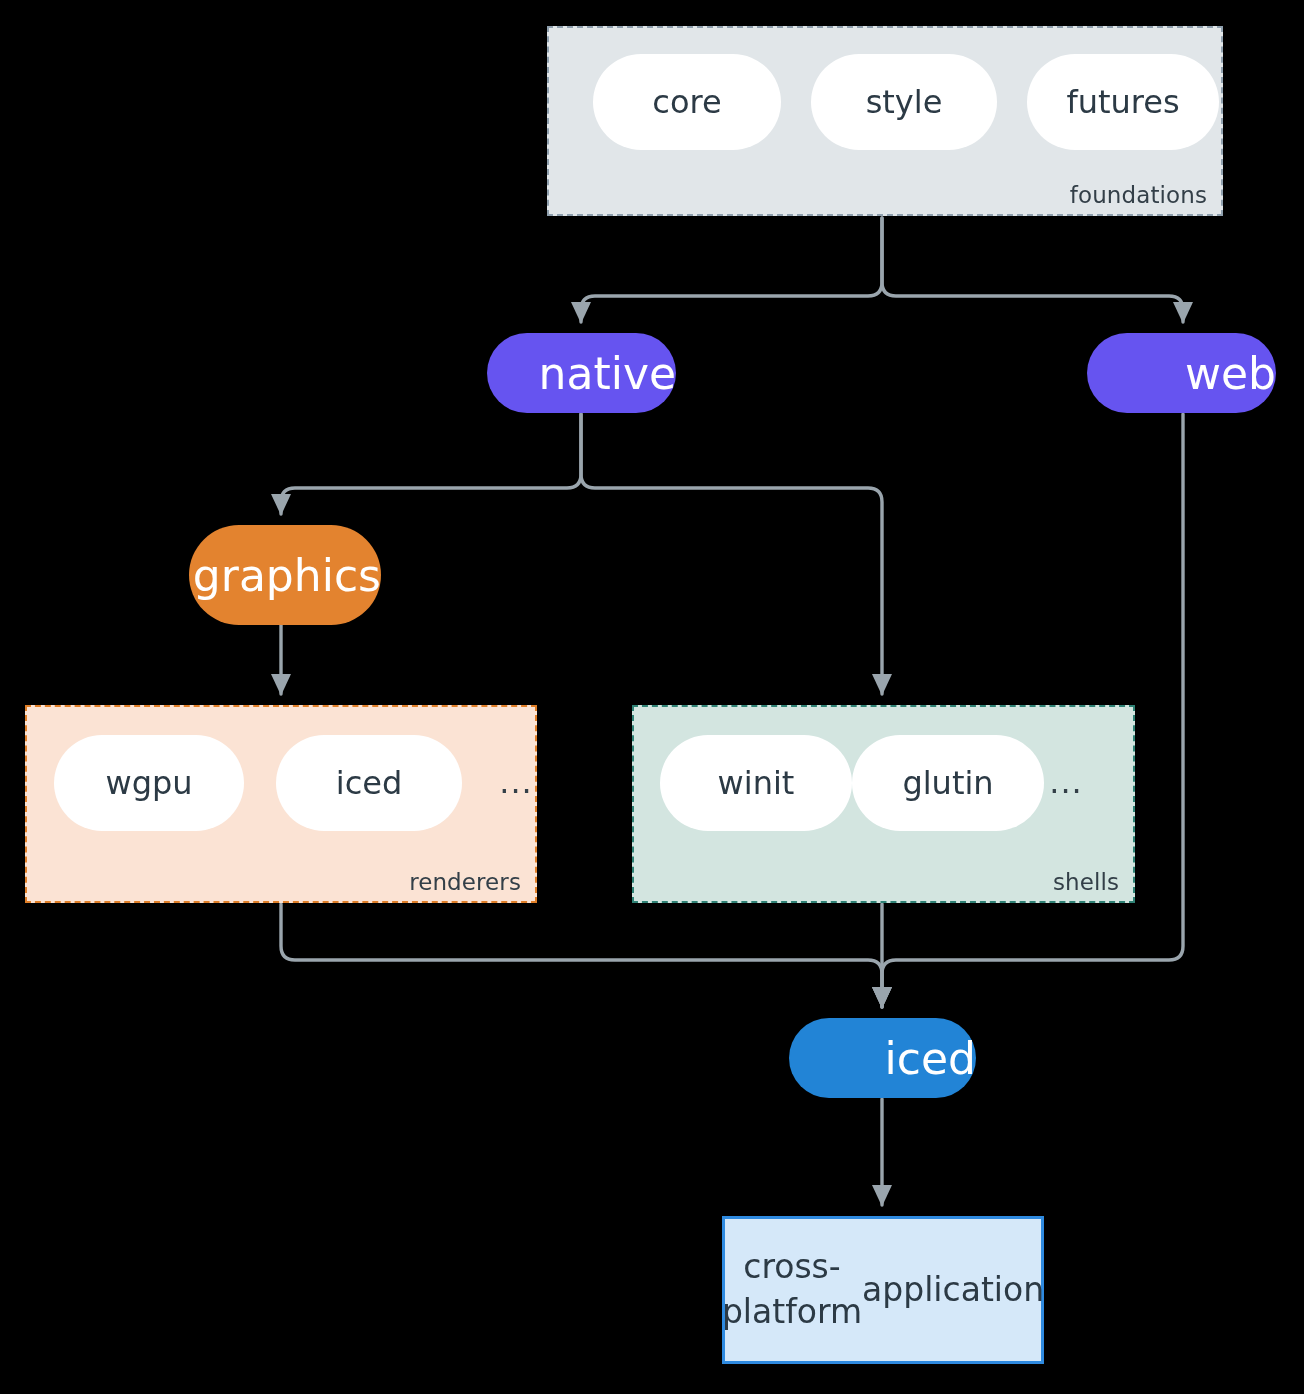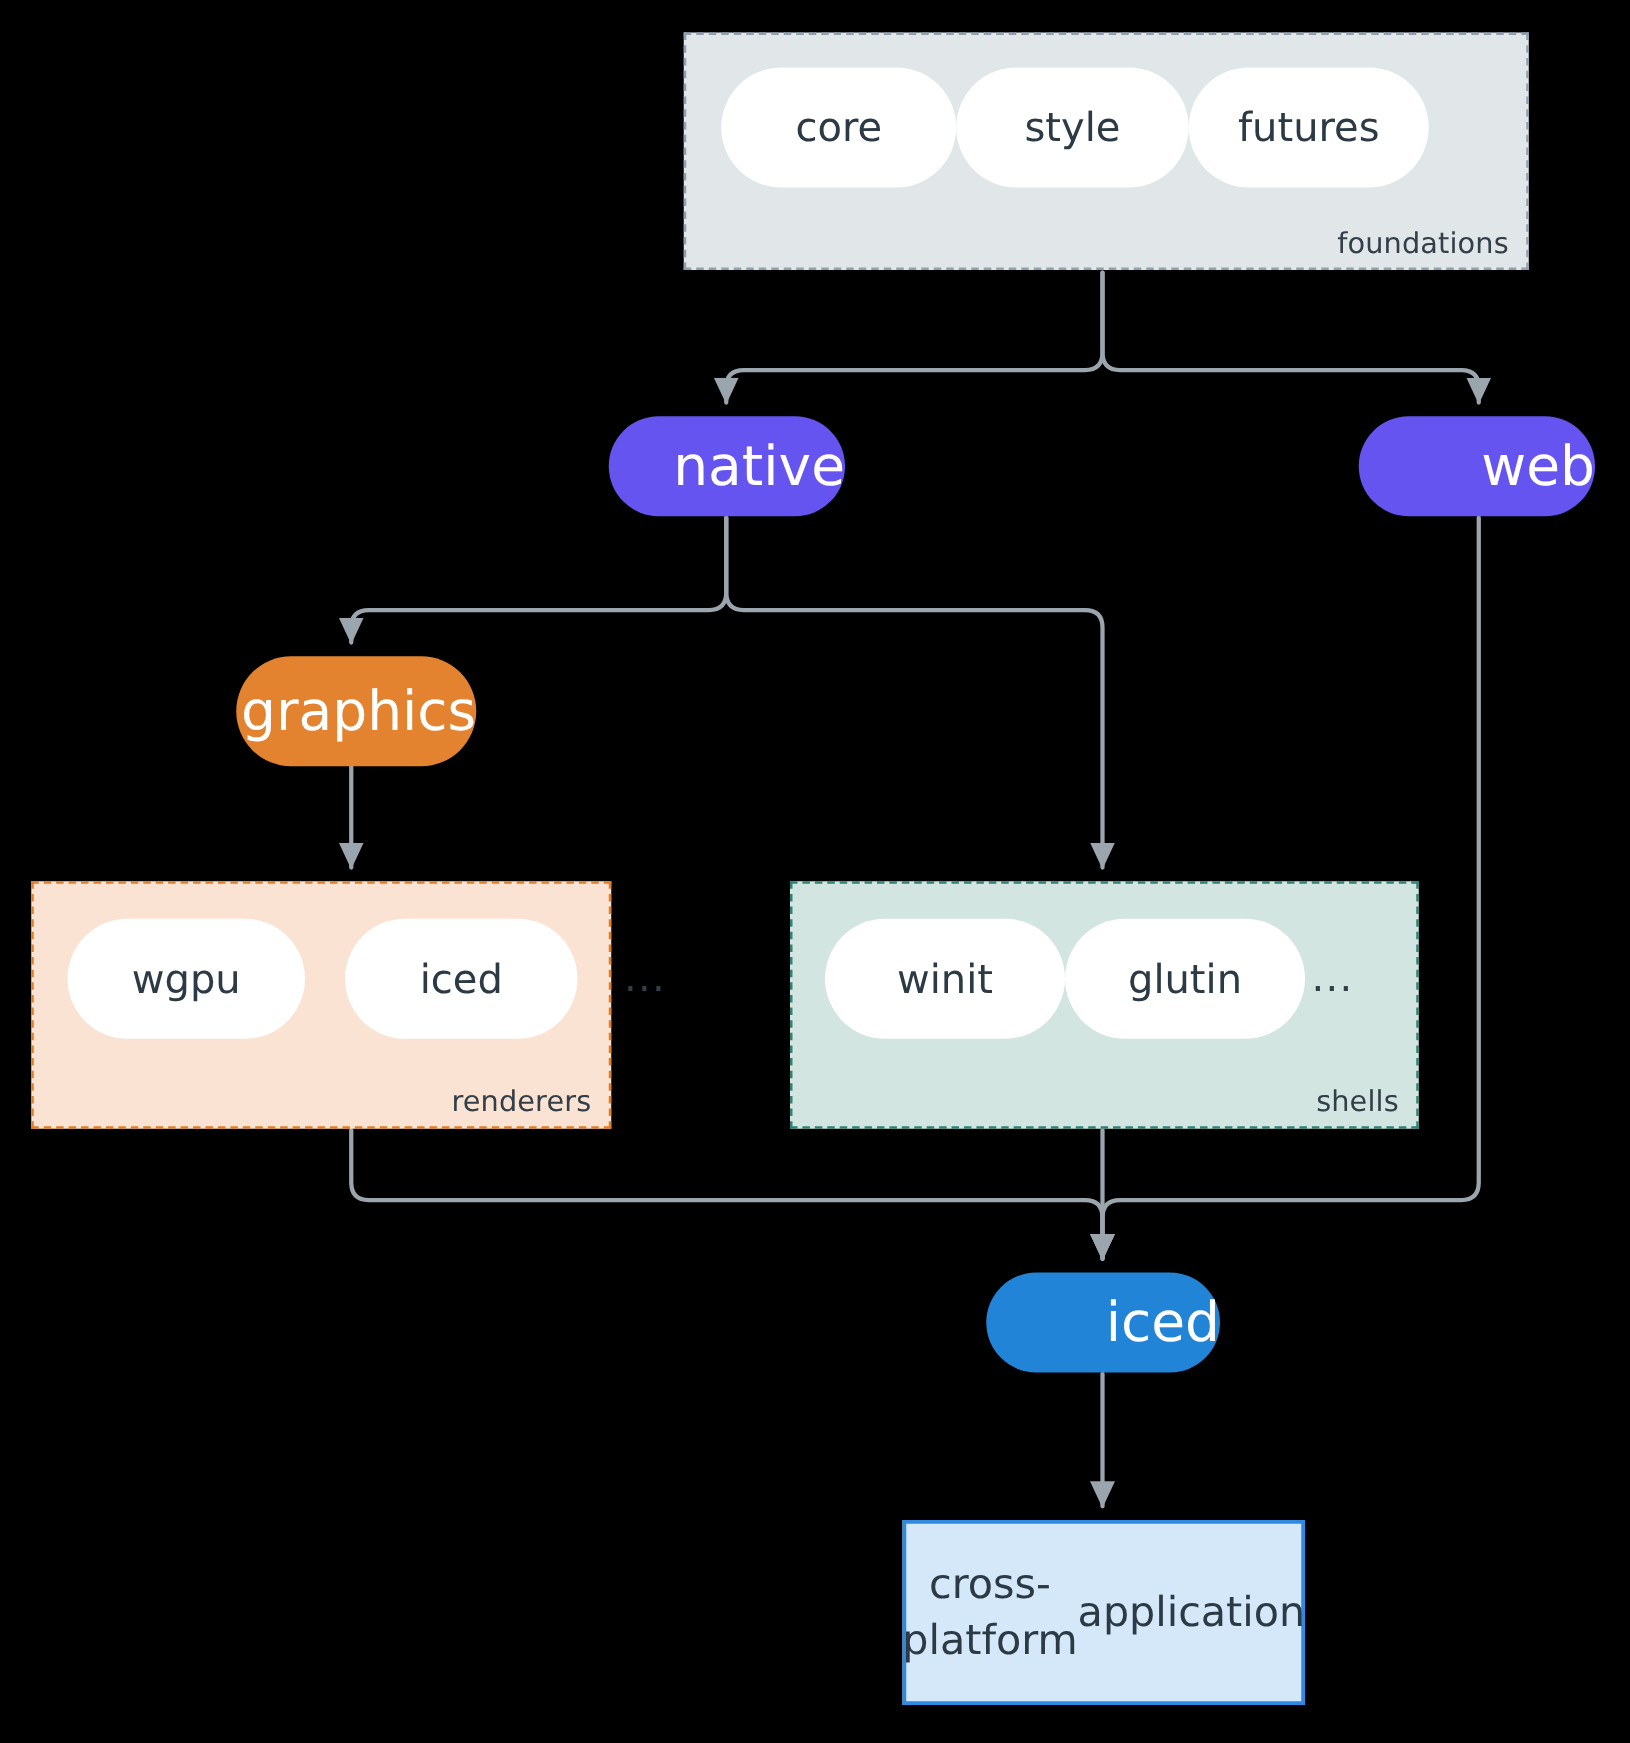--- a/index.html
+++ b/index.html
@@ -48,28 +48,29 @@
 
   .grp-foundations {
     left: 547px;
     top: 26px;
     width: 676px;
     height: 190px;
     background: #e1e6e9;
     border: 2px dashed #8fa0ae;
   }
   .grp-foundations .group-items {
-    left: 28px;
+    left: 44px;
     top: 26px;
+    gap: 30px;
   }
 
   .grp-renderers {
     left: 25px;
     top: 705px;
-    width: 464px;
+    width: 512px;
     height: 198px;
     background: #fbe3d4;
     border: 2px dashed #e07f28;
   }
   .grp-renderers .group-items {
     left: 27px;
     top: 28px;
     gap: 32px;
   }
 
@@ -125,21 +126,21 @@
     display: flex;
     align-items: center;
     justify-content: flex-end;
     border-radius: 999px;
     color: #ffffff;
     font-size: 44px;
     box-sizing: border-box;
   }
   .node-native   { left: 487px;  top: 333px;  width: 189px; height: 80px; background: #6654f0; }
   .node-web      { left: 1087px; top: 333px;  width: 189px; height: 80px; background: #6654f0; }
-  .node-graphics { left: 189px;  top: 525px;  width: 192px; height: 88px; background: #e3832f; }
+  .node-graphics { left: 189px;  top: 525px;  width: 192px; height: 100px; background: #e3832f; }
   .node-iced     { left: 789px;  top: 1018px; width: 187px; height: 80px; background: #2284d6; }
 
   
   .rect-node {
     position: absolute;
     box-sizing: border-box;
     display: flex;
     flex-direction: row;
     align-items: center;
     justify-content: center;

